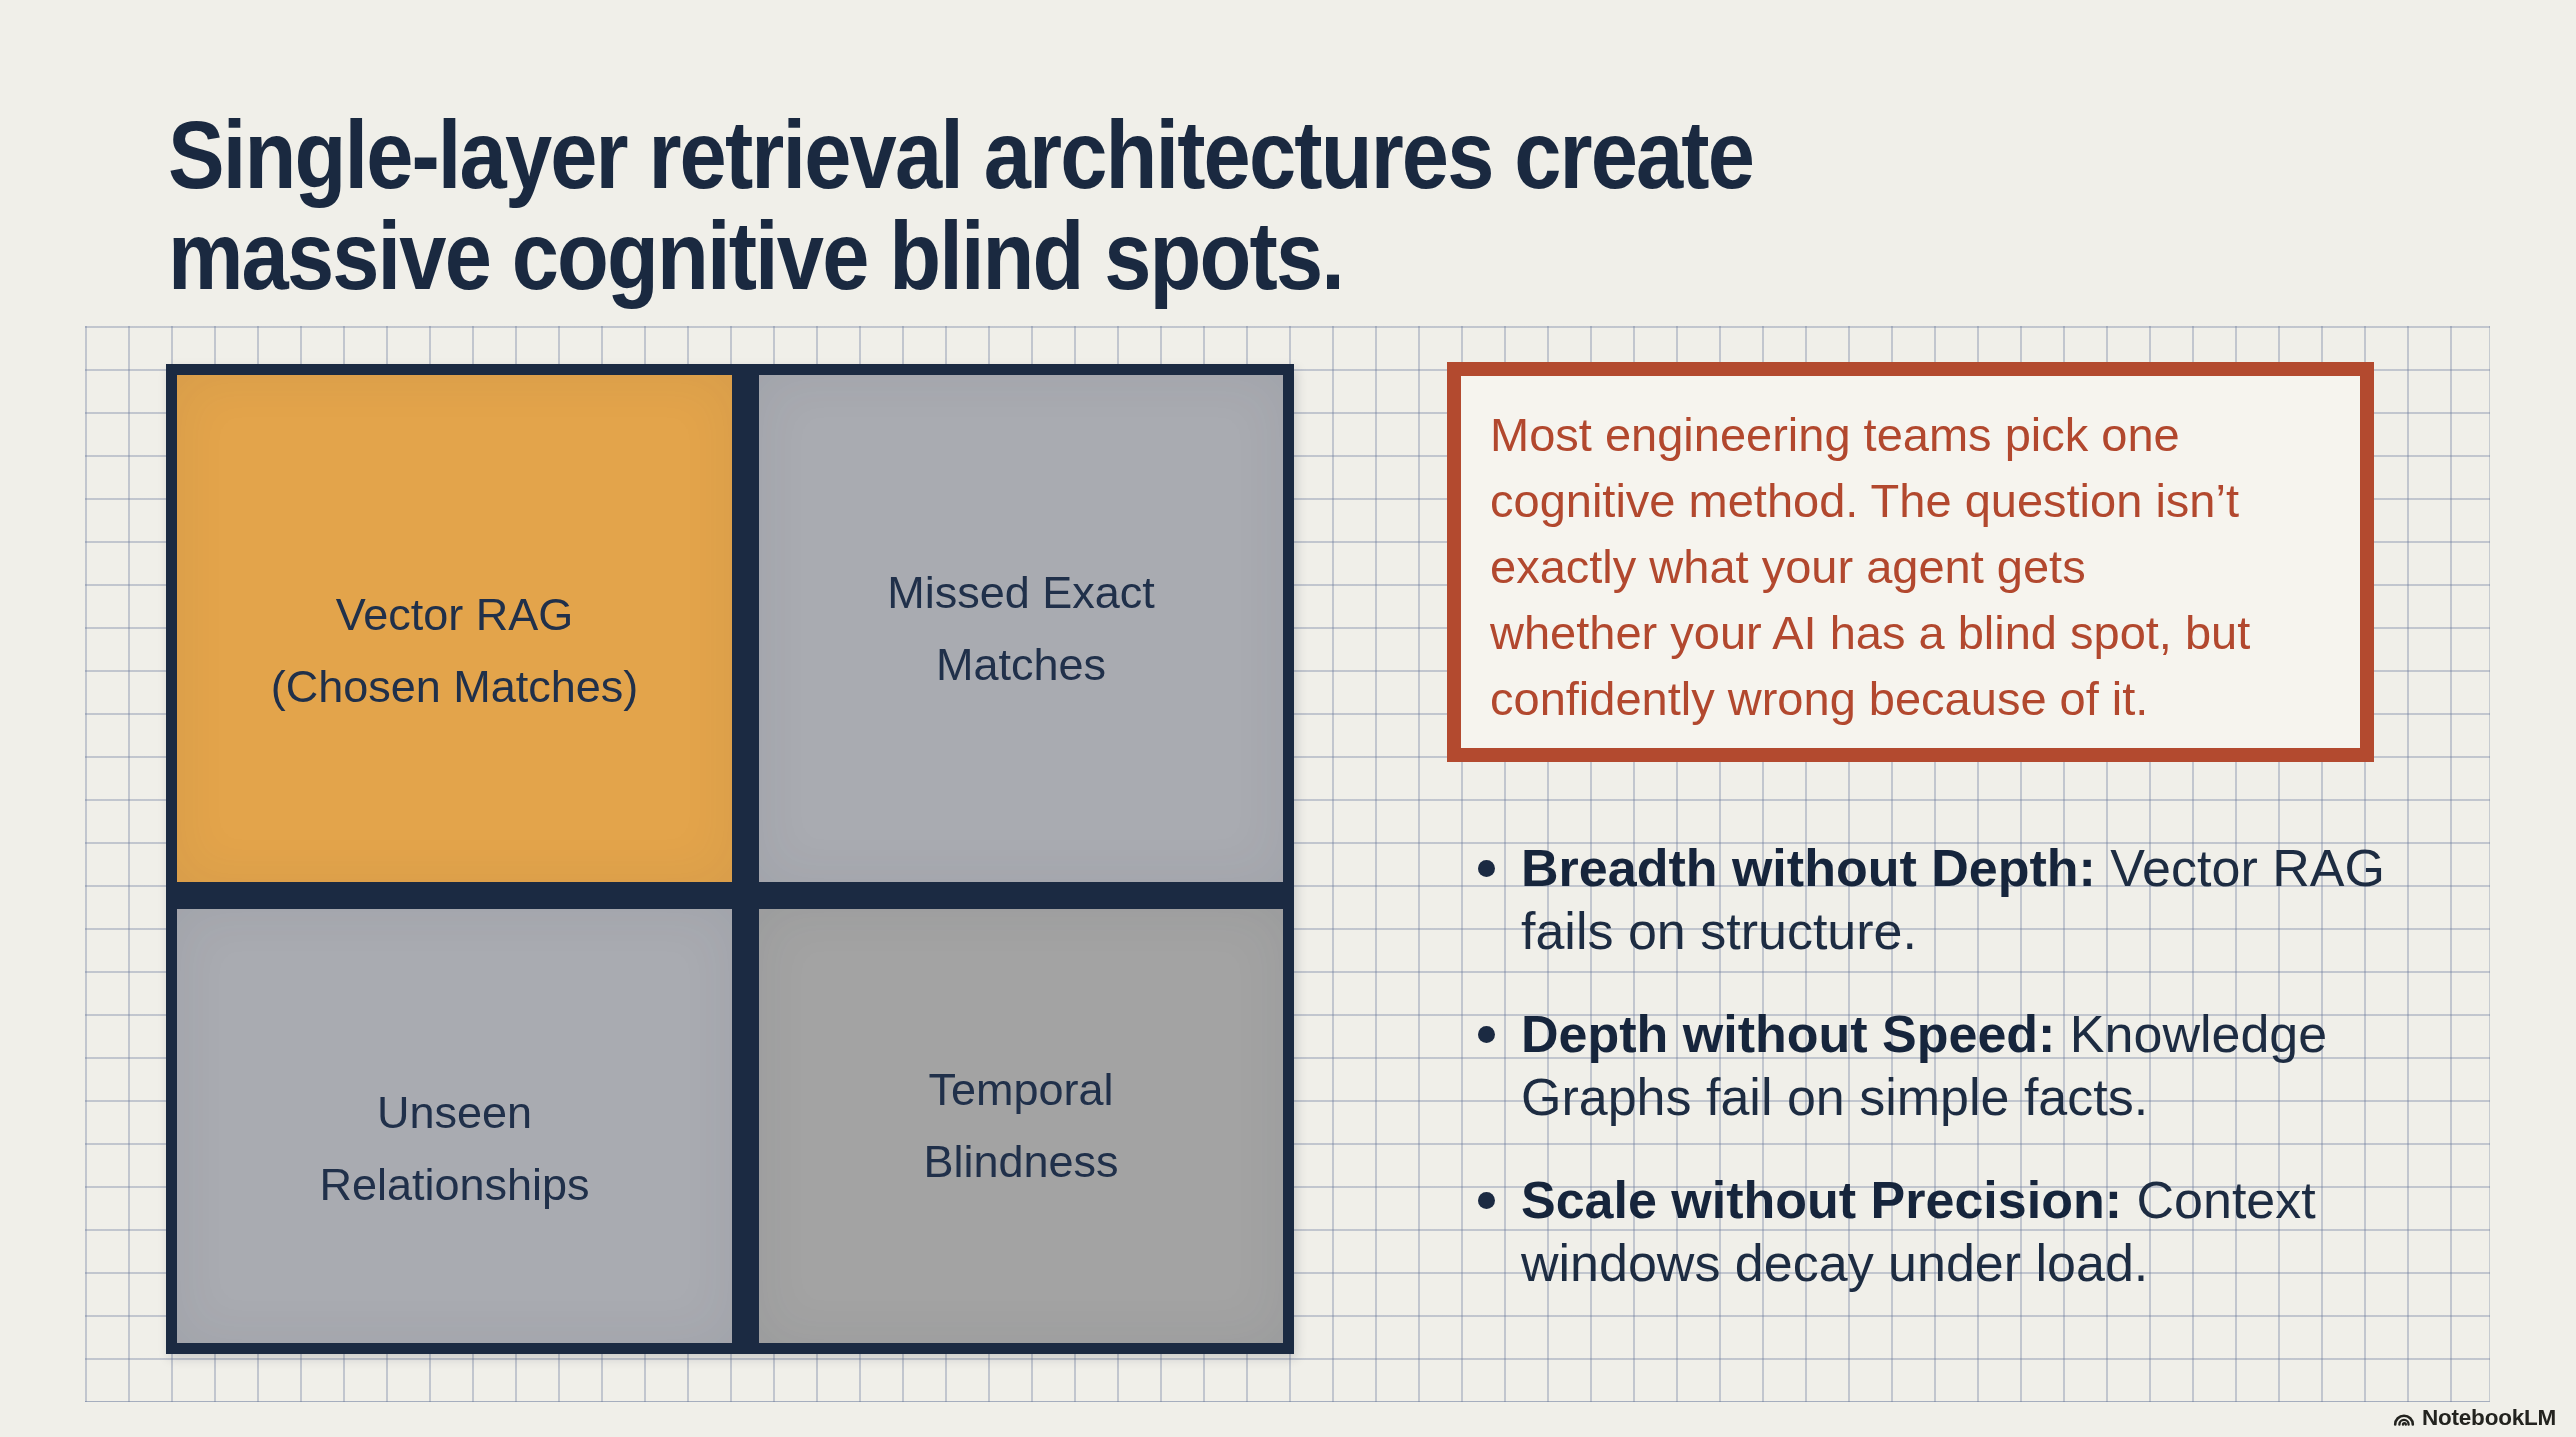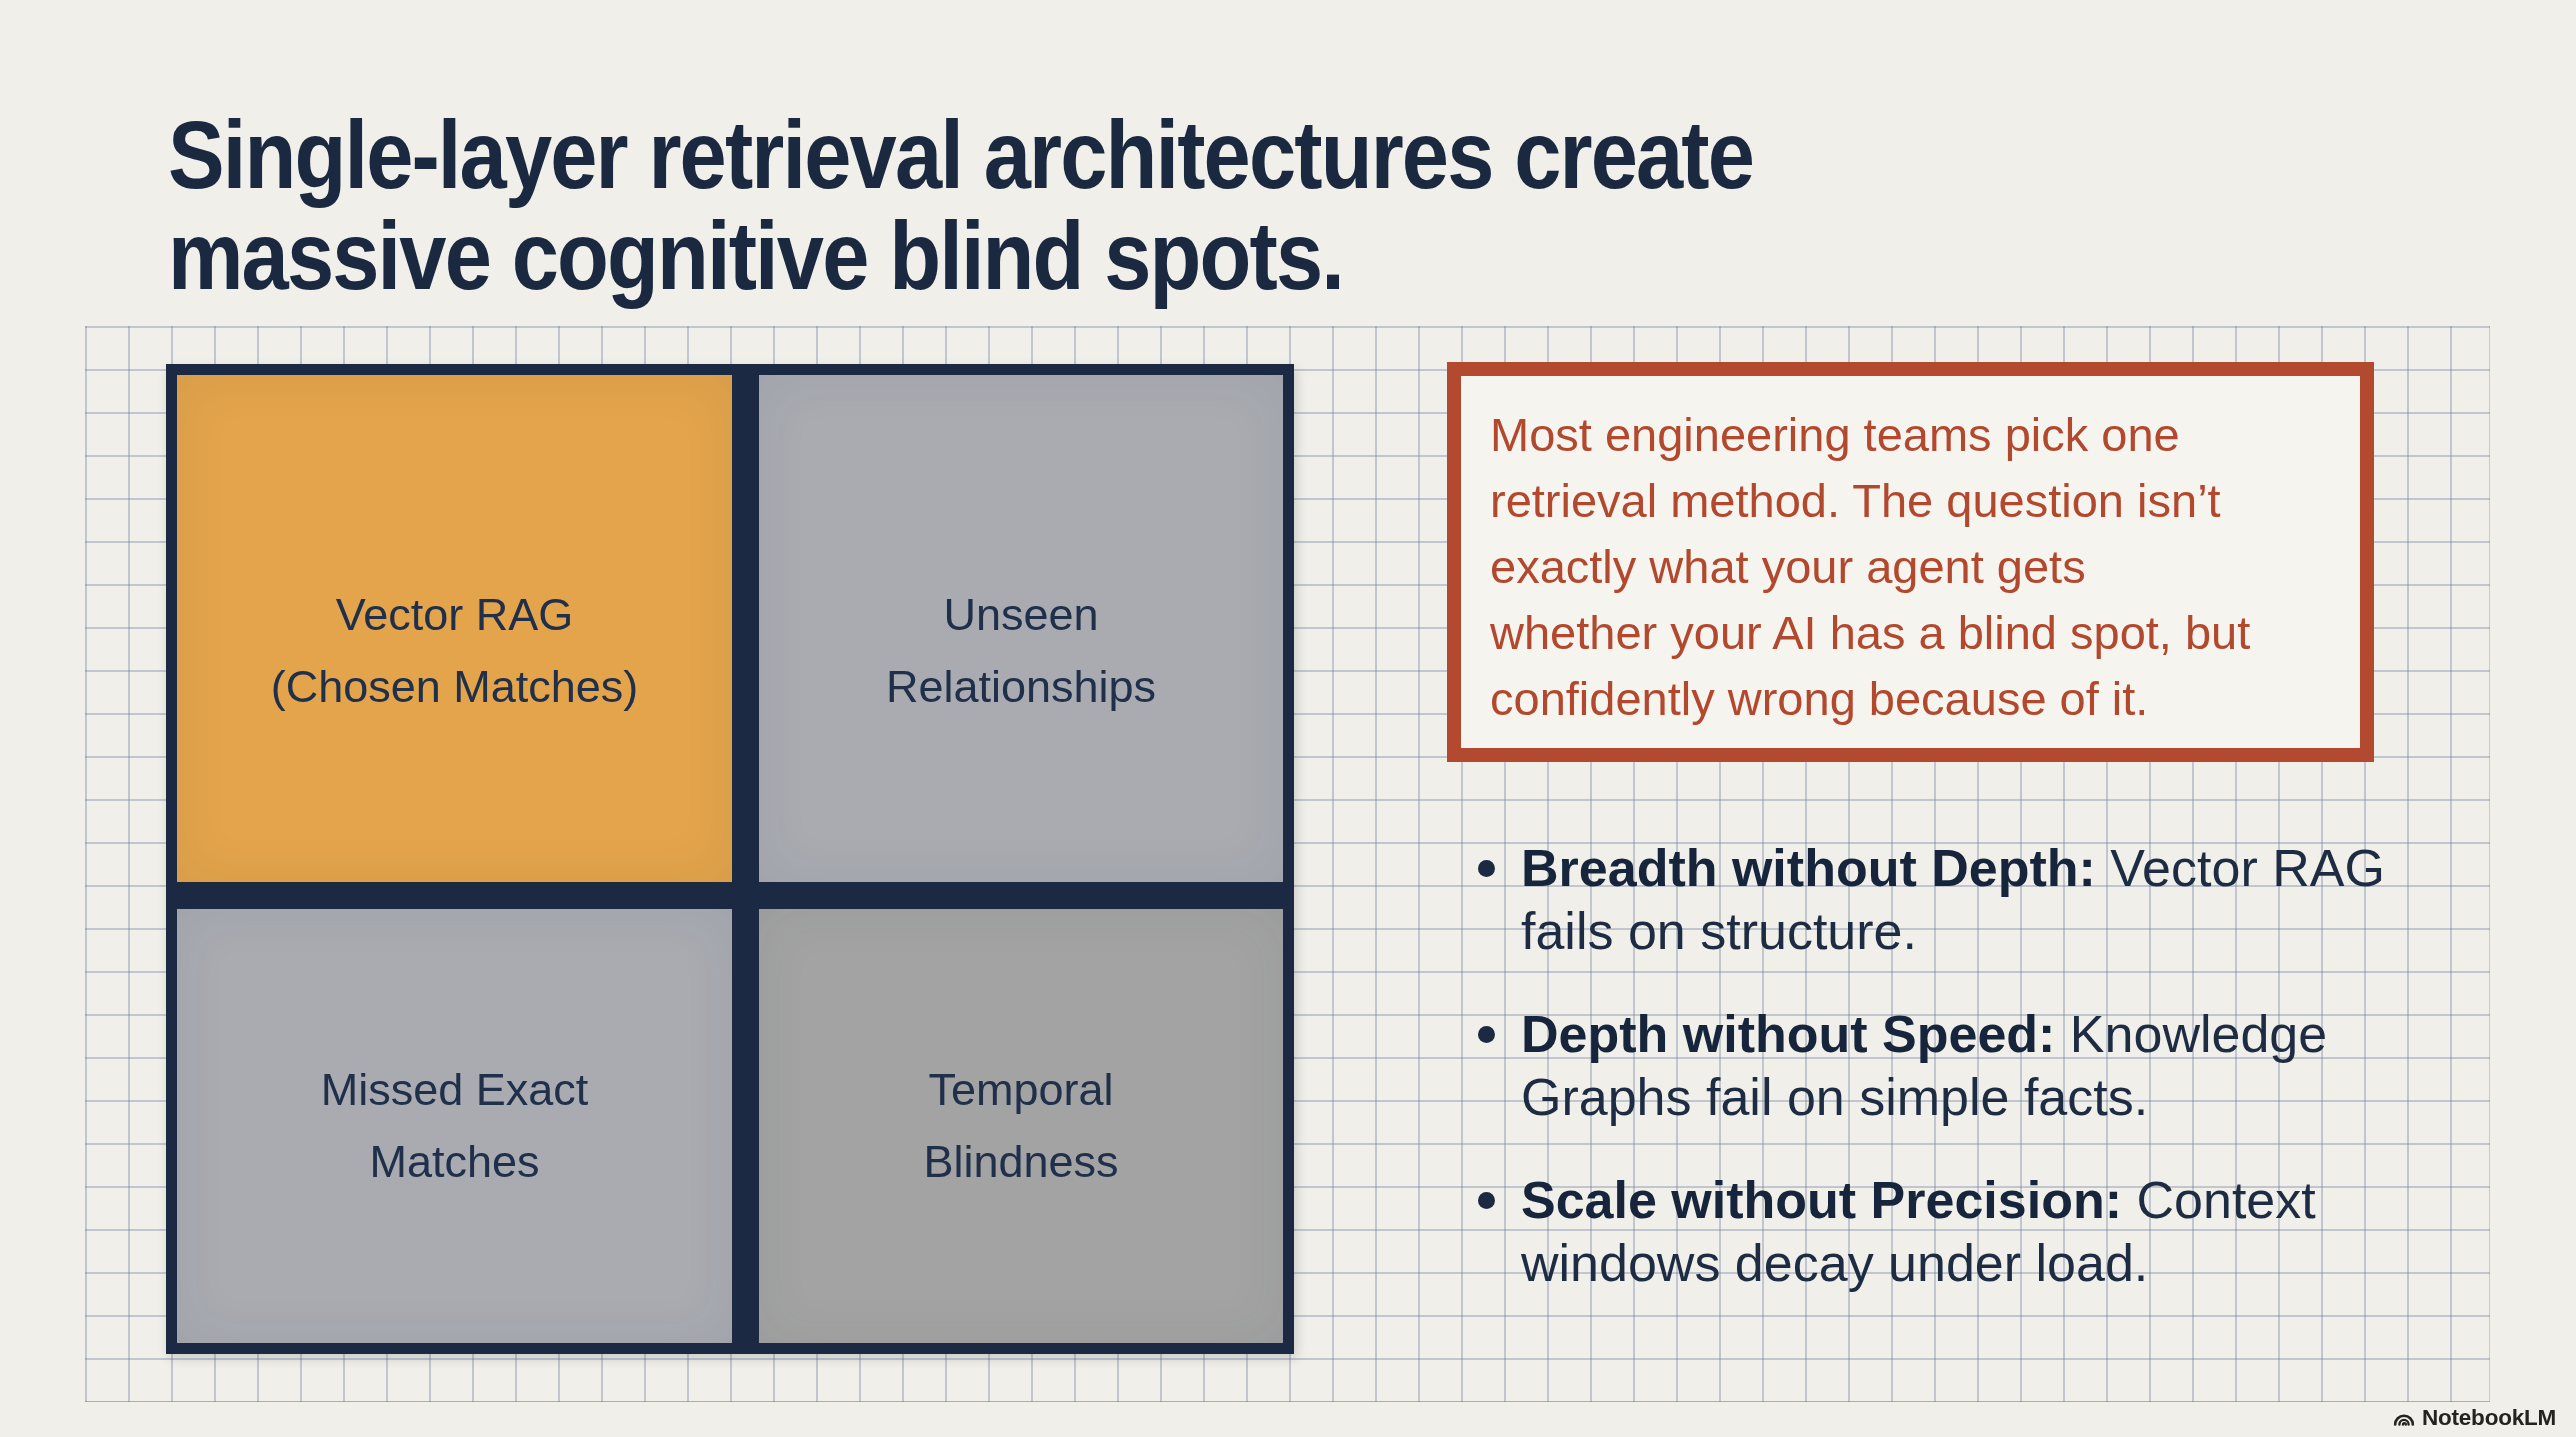--- a/index.html
+++ b/index.html
@@ -85,37 +85,37 @@
 <div class="title">
   <div>Single-layer retrieval architectures create</div>
   <div>massive cognitive blind spots.</div>
 </div>
 
 <div class="quad-box">
   <div class="quad-cell top" style="background: rgb(227, 164, 75);">
     <div>Vector RAG</div>
     <div>(Chosen Matches)</div>
   </div>
+  <div class="quad-cell" style="background: rgb(169, 171, 177);">
+    <div>Missed Exact</div>
+    <div>Matches</div>
+  </div>
   <div class="quad-cell top" style="background: rgb(169, 171, 177);">
     <div>Unseen</div>
     <div>Relationships</div>
-  </div>
-  <div class="quad-cell" style="background: rgb(169, 171, 177);">
-    <div>Missed Exact</div>
-    <div>Matches</div>
   </div>
   <div class="quad-cell" style="background: #a3a3a3;">
     <div>Temporal</div>
     <div>Blindness</div>
   </div>
 </div>
 
 <div class="callout">
   <div class="line">Most engineering teams pick one</div>
-  <div class="line">retrieval method. The question isn’t</div>
+  <div class="line">cognitive method. The question isn’t</div>
   <div class="line">exactly what your agent gets</div>
   <div class="line">whether your AI has a blind spot, but</div>
   <div class="line">confidently wrong because of it.</div>
 </div>
 
 <div class="bullets">
   <div class="bullet">
     <span class="bullet-dot"></span>
     <span class="bullet-text"><span class="lead">Breadth without Depth:</span>
       <span>Vector RAG fails on structure.</span></span>

